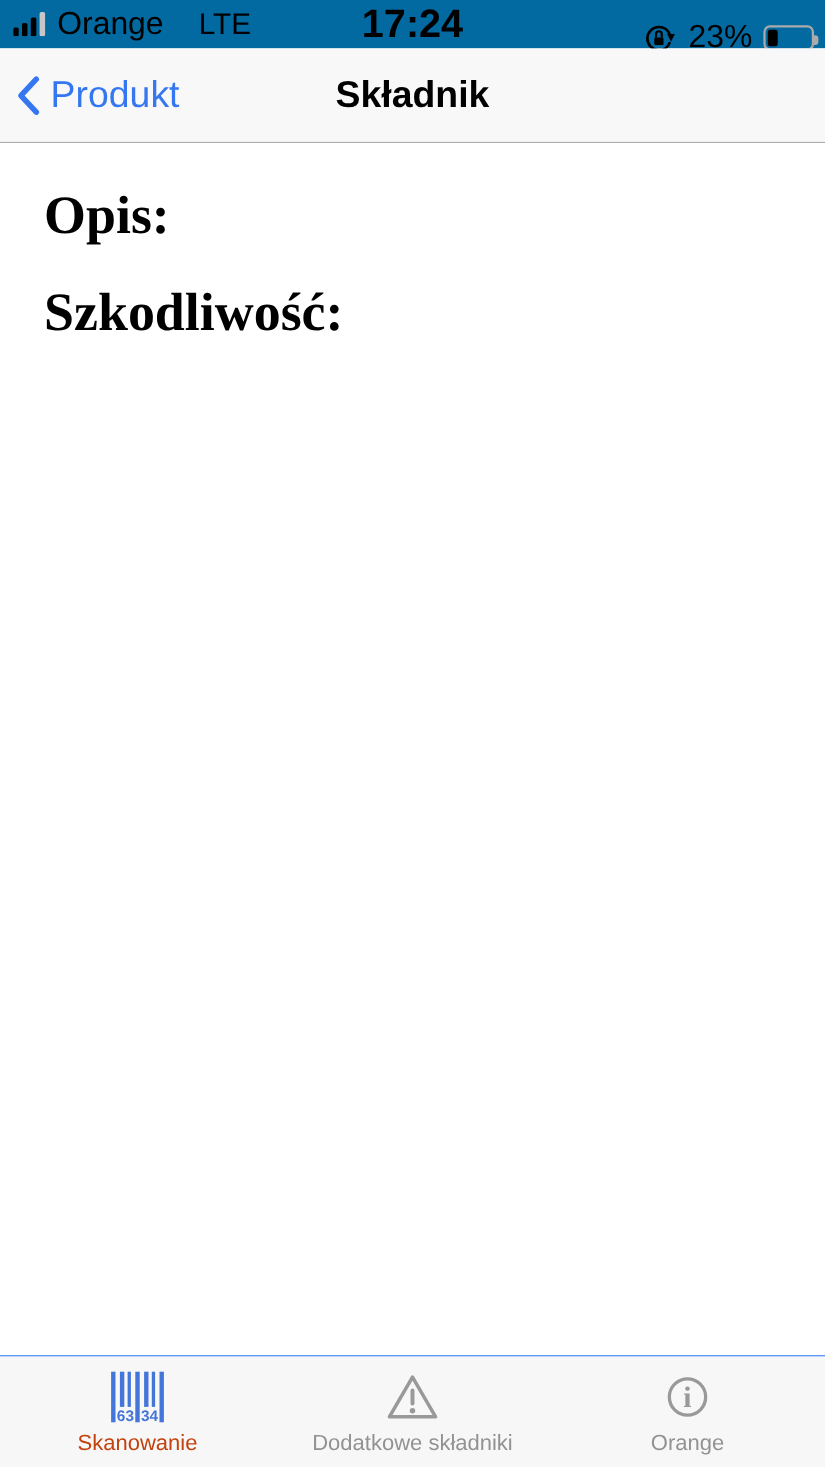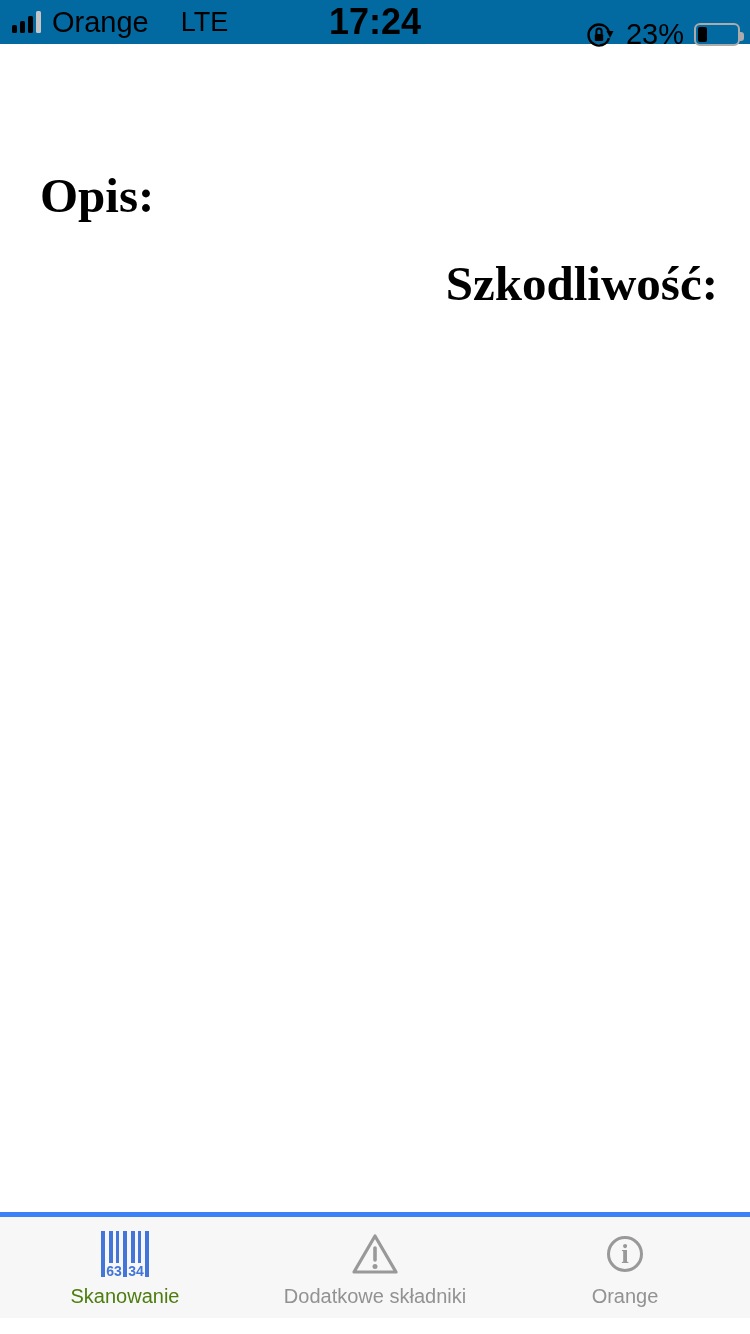--- a/index.html
+++ b/index.html
@@ -23,34 +23,34 @@
   .nav-bar{position:absolute;top:44px;left:0;right:0;height:85px;background:#f8f8f8;
     border-bottom:1px solid #adadad;}
   .back-button{position:absolute;left:14px;top:0;height:85px;display:flex;align-items:center;
     color:#3577f1;font-size:34px;cursor:pointer;}
   .back-button span{margin-left:8px;}
   .nav-title{position:absolute;left:0;right:0;top:0;height:85px;display:flex;align-items:center;
     justify-content:center;font-size:34px;font-weight:bold;color:#000;}
 
   
   .content{position:absolute;top:130px;left:0;right:0;bottom:102px;background:#fff;
-    padding:39px 32px 0 40px;box-sizing:border-box;overflow:hidden;}
+    padding:39px 64px 0 40px;box-sizing:border-box;overflow:hidden;}
   .section-heading{font-family:"Liberation Serif",serif;font-weight:bold;font-size:49px;
     line-height:54px;color:#000;margin:0 0 34px 0;}
-  .section-heading.second{margin-top:4px;text-align:right;}
+  .section-heading.second{margin-top:4px;}
   .section-body{font-family:"Liberation Serif",serif;font-size:37px;line-height:46px;
     color:#000;margin:0 0 10px 0;}
 
   
-  .tab-bar{position:absolute;left:0;right:0;bottom:16px;height:101px;background:#f7f7f7;
-    border-top:5px solid #3b82f6;display:flex;}
+  .tab-bar{position:absolute;left:0;right:0;bottom:0;height:101px;background:#f7f7f7;
+    border-top:1px solid #3b82f6;display:flex;}
   .tab-item{flex:1;display:flex;flex-direction:column;align-items:center;padding-top:9px;cursor:pointer;}
   .tab-icon{height:56px;display:flex;align-items:center;justify-content:center;}
   .tab-label{font-size:20px;color:#929292;margin-top:3px;white-space:nowrap;}
-  .tab-item.active .tab-label{color:#4d7c0f;}
+  .tab-item.active .tab-label{color:#c2410c;}
 </style>
 </head>
 <body>
 
 <div class="screen">
 
   <div class="status-bar">
     <div class="sb-left">
       <svg width="30" height="22" viewBox="0 0 30 22">
         <rect x="0" y="14" width="5" height="8" rx="1.5" fill="#000"></rect>
@@ -70,20 +70,29 @@
         <rect x="10.8" y="16" width="8.4" height="7" rx="1.2" fill="#000"></rect>
       </svg>
       <span class="sb-batt-pct">23%</span>
       <div class="battery">
         <div class="battery-fill"></div>
         <div class="battery-nub"></div>
       </div>
     </div>
   </div>
 
+  <div class="nav-bar">
+    <div class="back-button">
+      <svg width="24" height="38" viewBox="0 0 24 38">
+        <path d="M19 4 L5 19 L19 34" fill="none" stroke="#3577f1" stroke-width="5" stroke-linecap="round" stroke-linejoin="round"></path>
+      </svg>
+      <span>Produkt</span>
+    </div>
+    <div class="nav-title">Składnik</div>
+  </div>
 
   <div class="content">
     <h2 class="section-heading">Opis:</h2>
     <h2 class="section-heading second">Szkodliwość:</h2>
   </div>
 
   <div class="tab-bar">
 
     <div class="tab-item active">
       <div class="tab-icon">

